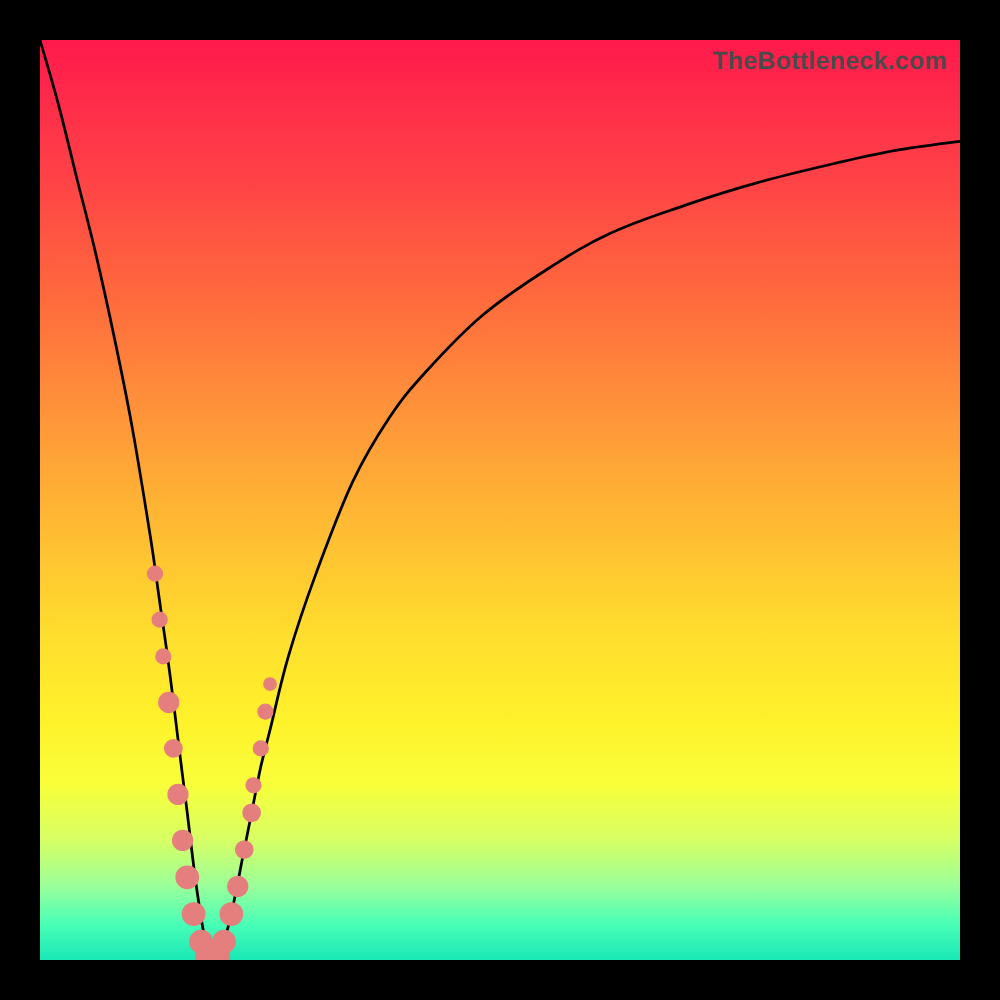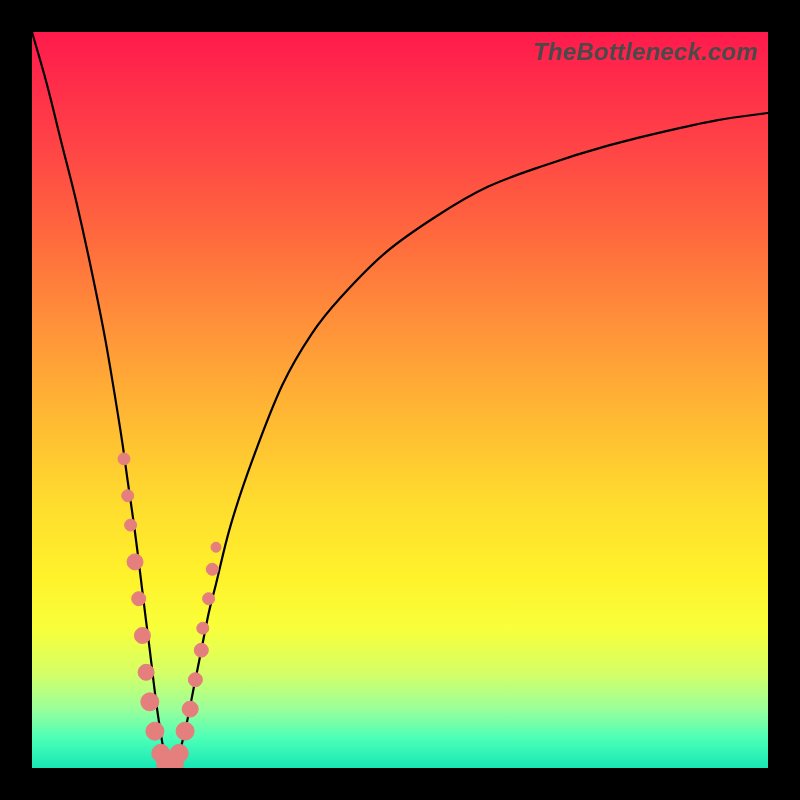--- a/index.html
+++ b/index.html
@@ -41,25 +41,24 @@
       #9aff9a 92%,
       #4bffb7 96%,
       #18e7b5 100%
     );
   }
   .watermark {
     position: absolute;
     top: 6px;
     right: 10px;
     color: #4a4a4a;
-    font-size: 24px;
+    font-size: 20px;
     font-weight: 600;
     letter-spacing: 0.2px;
     user-select: none;
-    font-style: italic;
   }
   svg.curve-layer {
     position: absolute;
     top: 0;
     left: 0;
     width: 736px;
     height: 736px;
   }
   .curve {
     fill: none;

